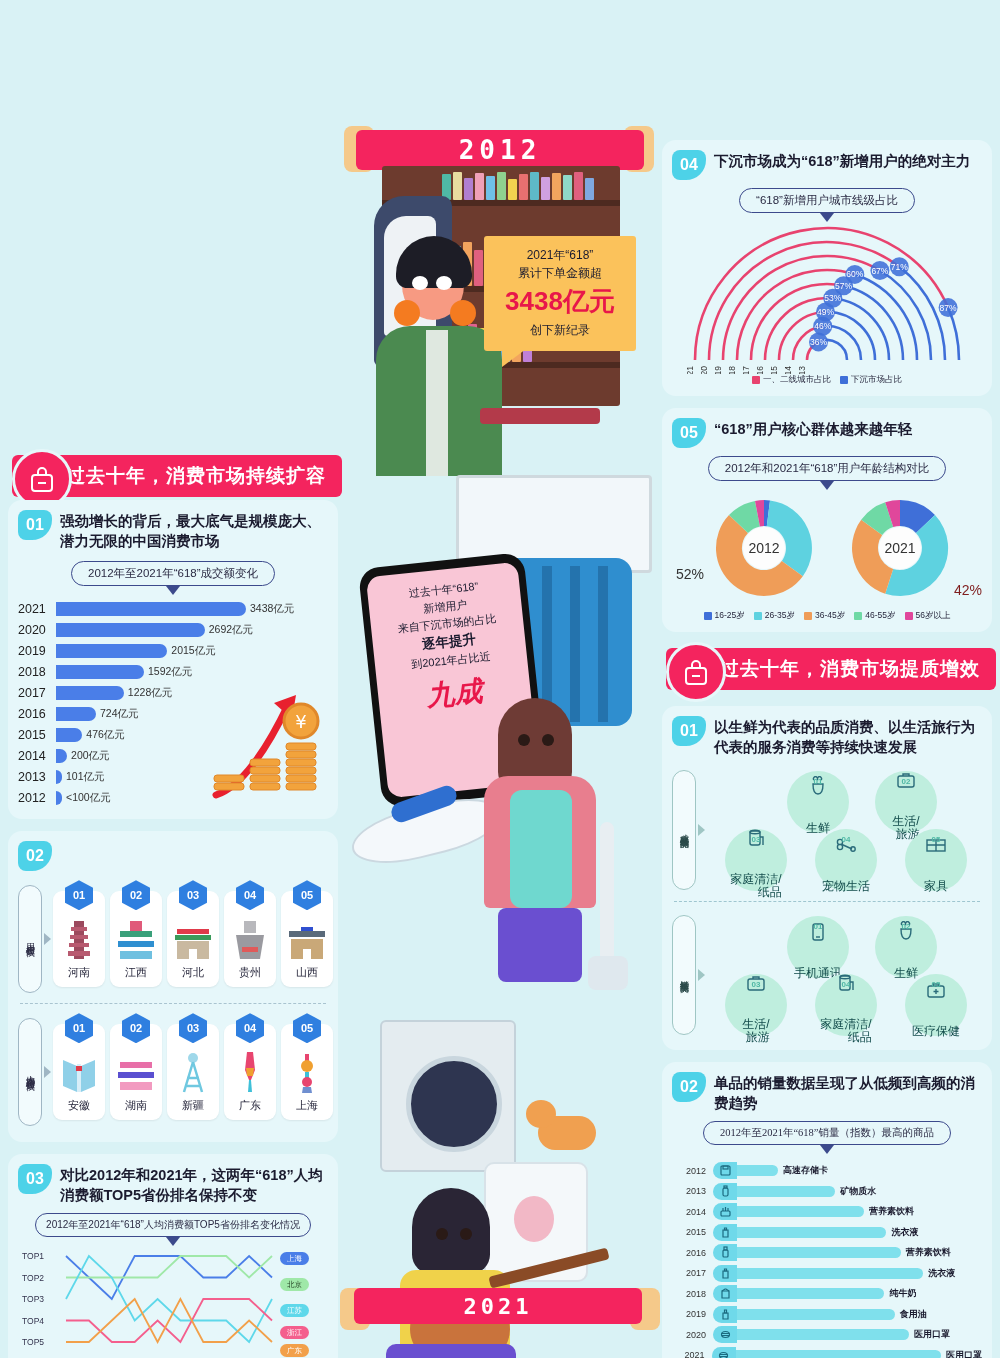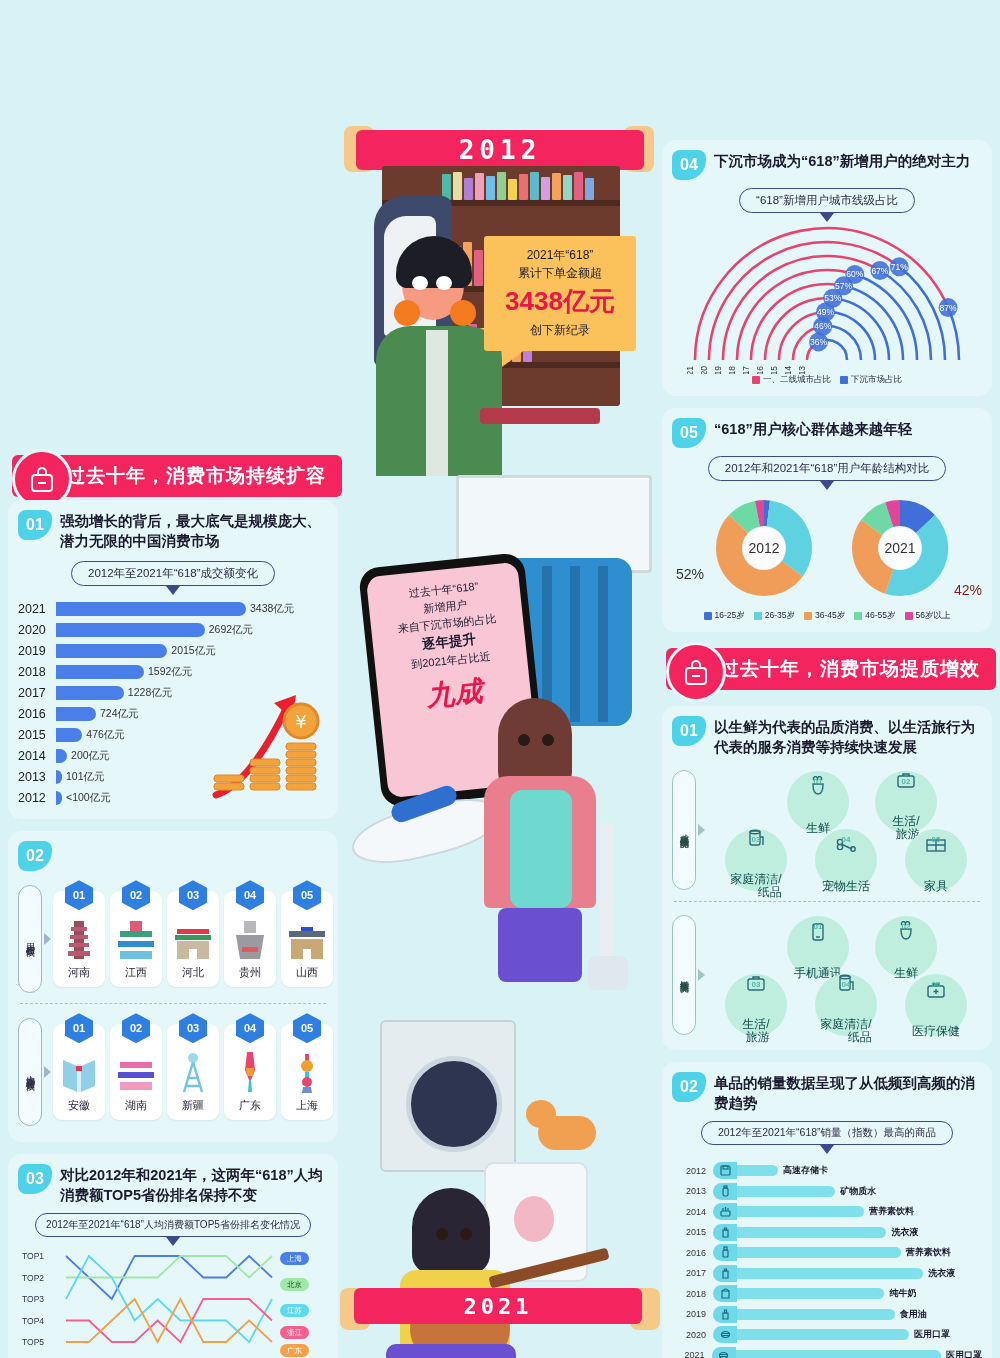--- a/index.html
+++ b/index.html
@@ -771,21 +771,21 @@
             </div>
           </div>
       </div>
     </div>
 
     <div class="card" style="margin-top:12px;padding:10px 10px 12px;">
       <div class="sec-title">
         <span class="num-badge">02</span>
         <span class="txt">单品的销量数据呈现了从低频到高频的消费趋势</span>
       </div>
-      <div class="pill-wrap" style="margin-top:8px;">
+      <div class="pill-wrap" style="margin-top:8px;font-family:Liberation Serif, serif;">
         <span class="pill" style="font-size:10.5px;">2012年至2021年“618”销量（指数）最高的商品</span>
         <div class="tail"></div>
       </div>
       <div id="product-bars" style="margin-top:6px;">
           <div class="pb-row">
             <span class="yr">2012</span>
             <span class="cap">
               <svg width="13" height="13" viewBox="0 0 13 13" fill="none" stroke="#1b6b80" stroke-width="1.2">
                 <rect x="2" y="2" width="9" height="9" rx="1"></rect>
                 <rect x="4" y="2" width="5" height="3"></rect>

